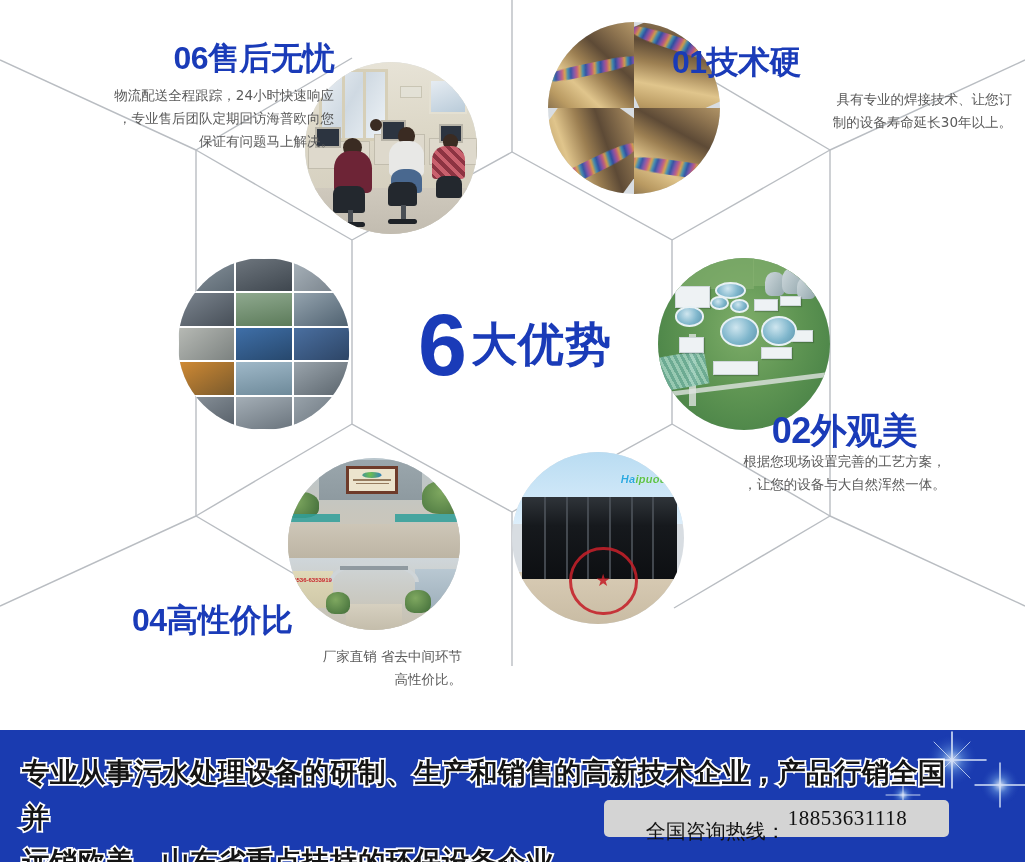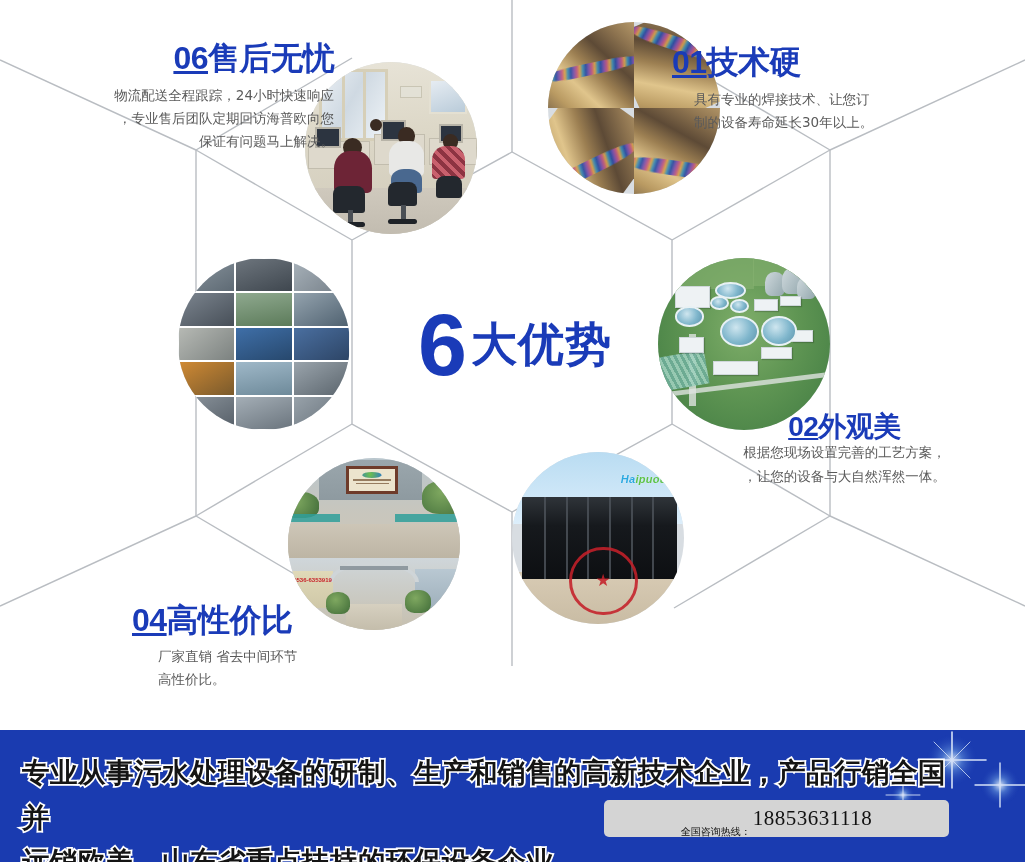--- a/index.html
+++ b/index.html
@@ -34,32 +34,31 @@
   .feat-title {
     font-weight: bold;
     color: #1a3bb8;
     letter-spacing: -0.5px;
     white-space: nowrap;
     line-height: 1.05;
   }
   .feat-title .num {
     font-family: "Liberation Sans", "DejaVu Sans", sans-serif;
     font-weight: bold;
-    text-decoration: underline;
   }
 
   .feat-body {
     color: #5a5a5a;
     font-size: 13.5px;
     line-height: 1.72;
     font-family: "DejaVu Sans", "Liberation Sans", sans-serif;
     white-space: pre-line;
   }
   .feat-body.right  { text-align: right; }
-  .feat-body.left   { text-align: left; }
+  .feat-body.left   { text-align: right; }
   .feat-body.center { text-align: center; }
 
   
   .photo {
     position: absolute;
     border-radius: 50%;
     overflow: hidden;
     background: #d8dde2;
   }
 
@@ -225,21 +224,21 @@
   #hotline-box {
     position: absolute;
     left: 604px; top: 800px;
     width: 345px; height: 37px;
     background: #d4d4d4;
     border-radius: 5px;
     display: flex; align-items: center; justify-content: center;
     gap: 2px;
   }
   #hotline-box .lbl {
-    font-size: 10px; color: #111; font-weight: normal;
+    font-size: 20px; color: #111; font-weight: normal;
     font-family: "DejaVu Sans", "Liberation Sans", sans-serif;
     margin-top: 26px;
   }
   #hotline-box .num {
     font-size: 21px; color: #111;
     font-family: "Liberation Serif", "DejaVu Serif", serif;
     letter-spacing: .5px;
   }
 </style>
 </head>
@@ -360,21 +359,21 @@
     <div class="bldg" style="left:78%; top:42%; width:12%; height:7%;"></div>
     <div class="tank" style="left:33%; top:14%; width:18%; height:10%;"></div>
     <div class="tank" style="left:10%; top:28%; width:17%; height:12%;"></div>
     <div class="tank" style="left:30%; top:22%; width:11%; height:8%;"></div>
     <div class="tank" style="left:42%; top:24%; width:11%; height:8%;"></div>
     <div class="tank" style="left:36%; top:34%; width:23%; height:18%;"></div>
     <div class="tank" style="left:60%; top:34%; width:21%; height:17%;"></div>
   </div>
 
   <div class="feature" style="left:672px; top:412px; width:345px;">
-    <div class="feat-title" style="font-size:28px; text-align:center;">
+    <div class="feat-title" style="font-size:36px; text-align:center;">
       <span class="num">02</span><span>外观美</span>
     </div>
     <div class="feat-body center" style="">根据您现场设置完善的工艺方案，
 ，让您的设备与大自然浑然一体。</div>
   </div>
 
   <div class="photo ph-equip" style="left:512px; top:452px; width:172px; height:172px;">
     <div class="sky"></div>
     <div class="ground"></div>
     <div class="box" style="left:8%;  top:30%; width:12%; height:9%;"></div>

